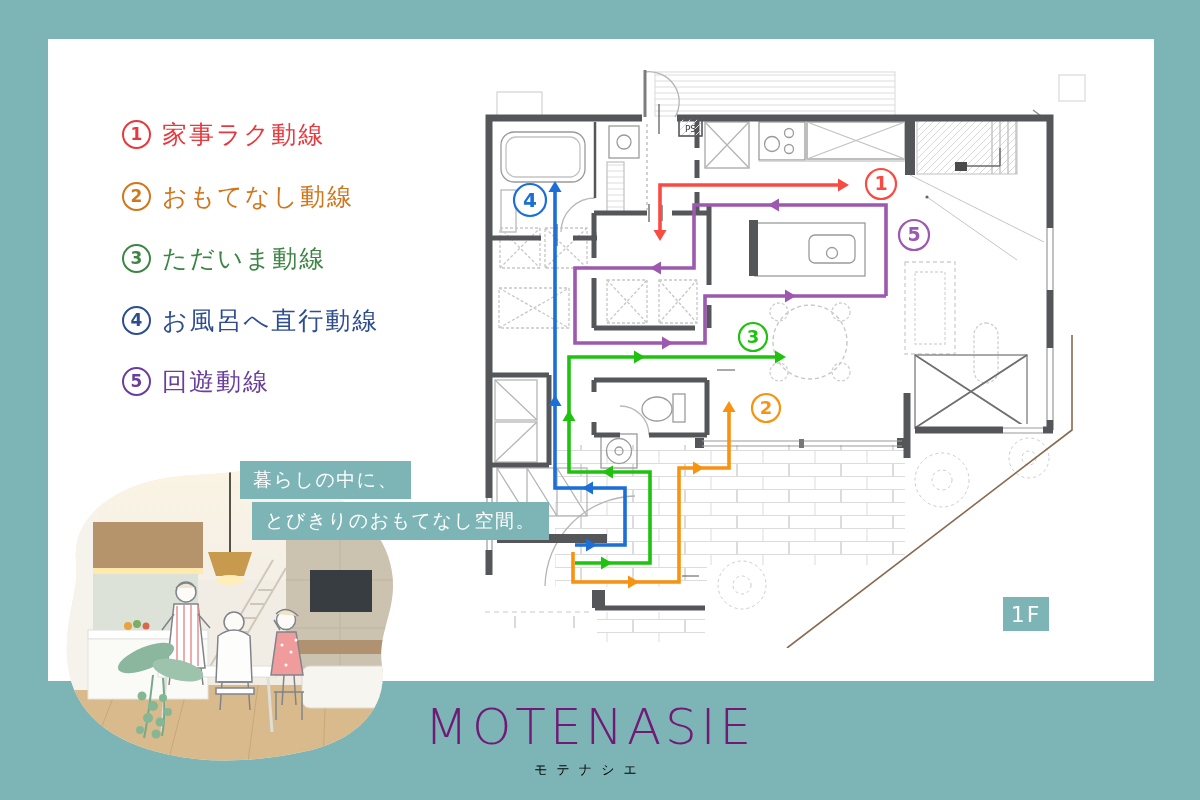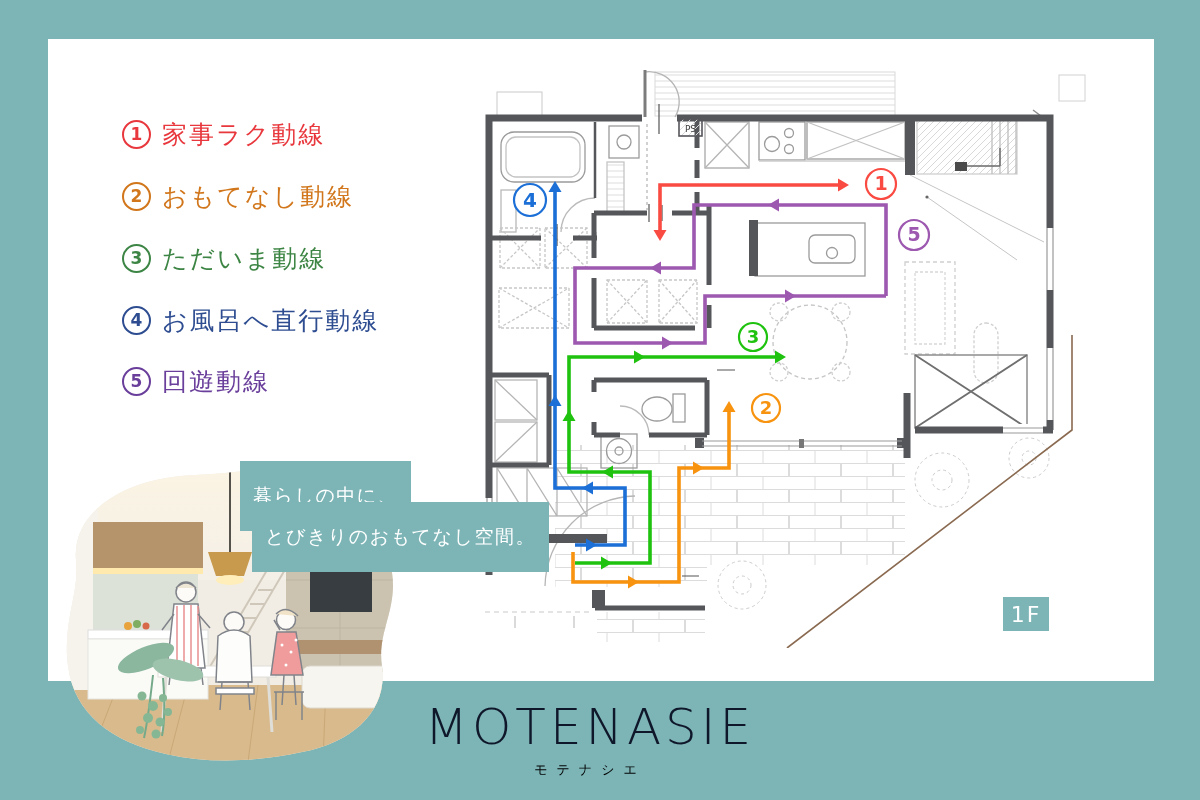--- a/index.html
+++ b/index.html
@@ -34,36 +34,36 @@
   
   .plan-wrap{position:absolute;left:477px;top:60px;width:645px;height:588px;}
   
   .blob{
     position:absolute;left:58px;top:470px;width:352px;height:292px;
     z-index:3;
   }
   
   .bubble{
     position:absolute;z-index:4;background:var(--teal);color:#fff;
-    font-size:19px;letter-spacing:1.5px;padding:22px 13px;white-space:nowrap;
+    font-size:19px;letter-spacing:1.5px;padding:6px 13px;white-space:nowrap;
   }
   .bubble1{left:240px;top:461px;}
   .bubble2{left:252px;top:502px;}
   
   .floor-badge{
     position:absolute;left:1003px;top:597px;width:46px;height:34px;
     background:var(--teal);color:#fff;font-size:22px;letter-spacing:2px;
     display:flex;align-items:center;justify-content:center;z-index:2;
   }
   
   .logo-band{
     position:absolute;left:0;top:700px;width:1180px;text-align:center;z-index:2;
   }
   .logo-name{
-    color:#0f172a;font-size:50px;font-weight:200;letter-spacing:4px;line-height:1.1;
+    color:#701a75;font-size:50px;font-weight:200;letter-spacing:4px;line-height:1.1;
   }
   .logo-kana{
     color:#000000;font-size:13px;letter-spacing:9px;margin-top:6px;
   }
 </style>
 </head>
 <body>
 
 <div class="card"></div>
 

